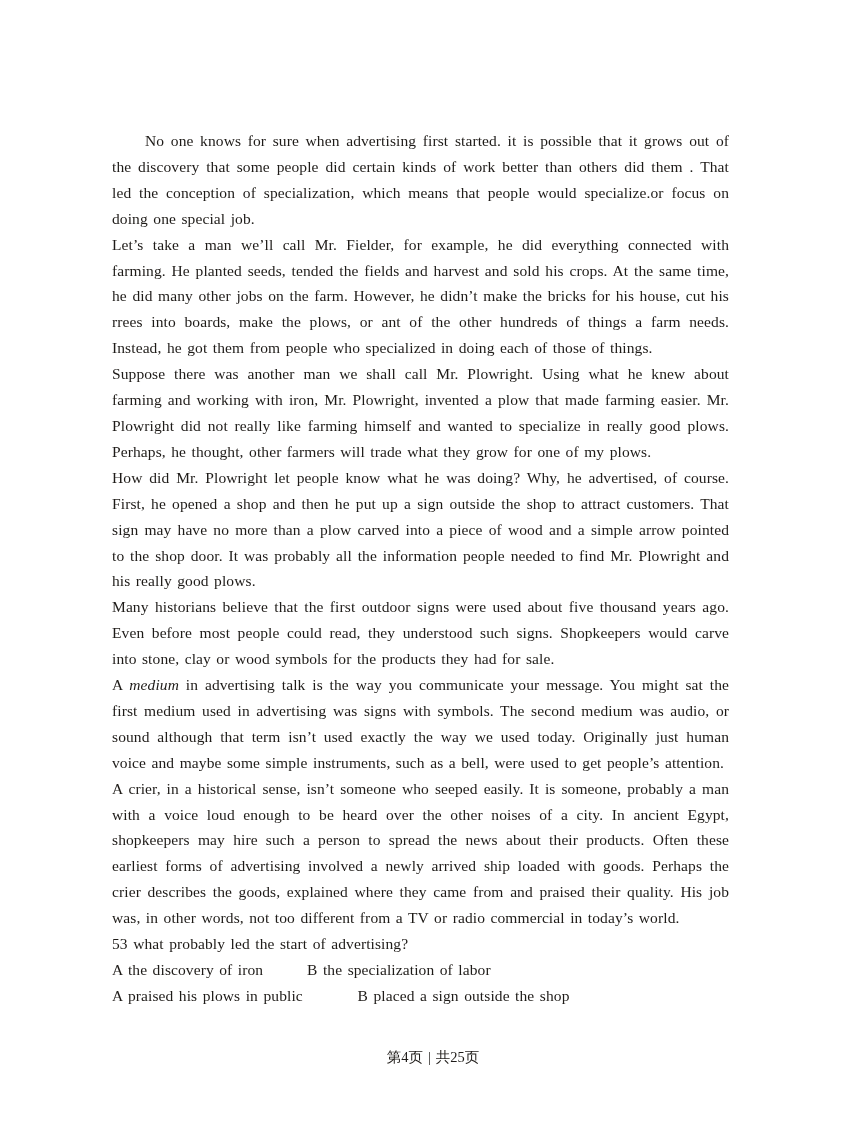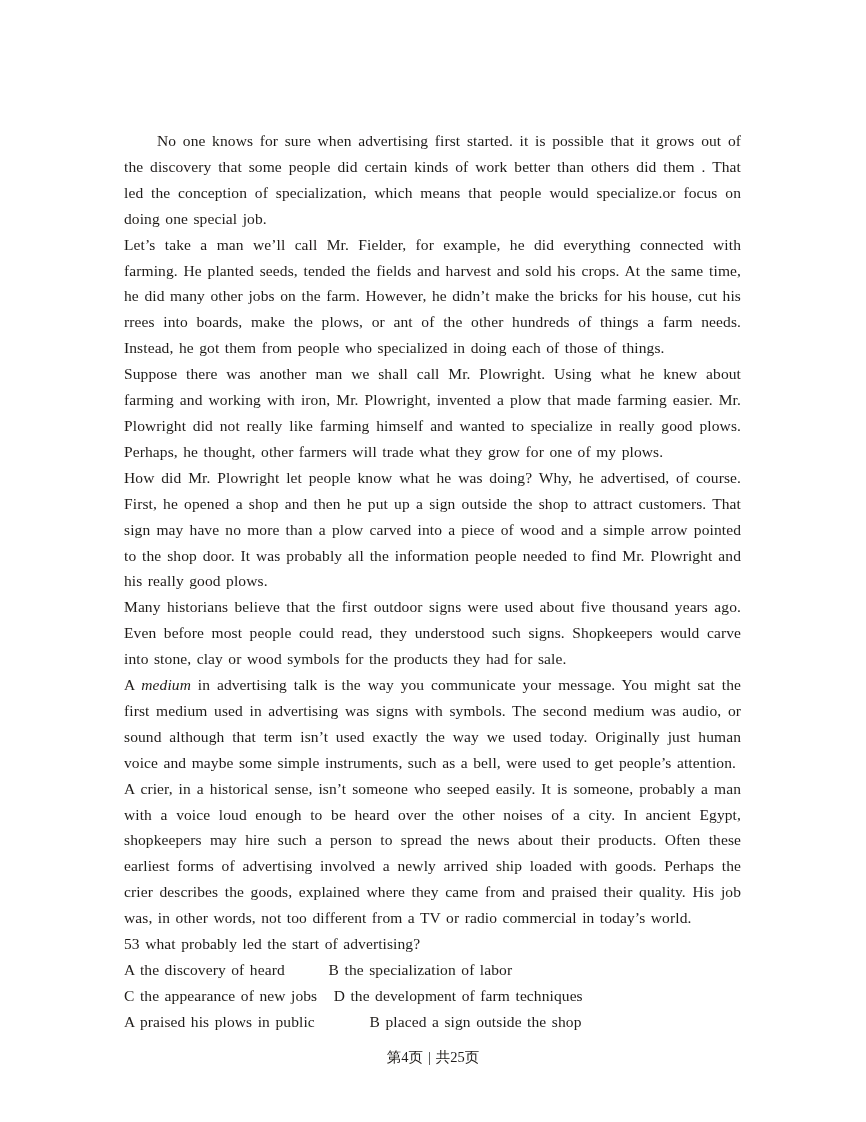--- a/index.html
+++ b/index.html
@@ -15,21 +15,21 @@
     color: #1e1b18;
     overflow: hidden;
   }
   .page {
     position: absolute;
     inset: 0;
     background: #ffffff;
   }
   .content {
     position: absolute;
-    left: 124px;
+    left: 112px;
     top: 128px;
     width: 617px;
   }
   .para {
     margin: 0;
     font-size: 15.5px;
     line-height: 25.9px;
     text-align: justify;
     text-justify: inter-word;
     word-spacing: 1.5px;
@@ -67,21 +67,20 @@
         <p class="para indent"><span>No one knows for sure when advertising first started. it is possible that it grows out of the discovery that some people  did certain kinds of work better than others did them . That led the conception of specialization, which means that people would specialize.or focus on doing one special job.</span></p>
         <p class="para"><span>Let’s take a man we’ll call Mr. Fielder, for example, he did everything connected with farming. He planted seeds, tended the fields and harvest and sold his crops. At the same time, he did many other jobs on the farm. However, he didn’t make the bricks for his house, cut his rrees into boards, make the plows, or ant of the other hundreds of things a farm needs. Instead, he got them from people who specialized in doing each of those of things.</span></p>
         <p class="para"><span>Suppose there was another man we shall call Mr. Plowright. Using what he knew about farming and working with iron, Mr. Plowright, invented a plow that made farming easier. Mr. Plowright did not really like farming himself and wanted to specialize in really good plows. Perhaps, he thought, other farmers will trade what they grow for one of my plows.</span></p>
         <p class="para"><span>How did Mr. Plowright let people know what he was doing? Why, he advertised, of course.  First, he opened a shop and then he put up a sign outside the shop to attract customers. That sign may have no more than a plow carved into a piece of wood and a simple arrow pointed to the shop door. It was probably all the information people needed to find Mr. Plowright and his really good plows.</span></p>
         <p class="para"><span>Many historians believe that the first outdoor signs were used about five thousand years ago. Even before most people could read, they understood such signs. Shopkeepers would carve into stone, clay or wood symbols for the products they had for sale.</span></p>
         <p class="para"><span>A </span><i>medium</i><span> in advertising talk is the way you communicate your message. You might sat the first medium used in advertising was signs with symbols. The second medium was audio, or sound although that term isn’t used exactly the way we used today. Originally just human voice and maybe some simple instruments, such as a bell, were used to get people’s attention.</span></p>
         <p class="para"><span>A crier, in a historical sense, isn’t someone who seeped easily. It is someone, probably a man with a voice loud enough to be heard over the other noises of a city. In ancient Egypt, shopkeepers may hire such a person to spread the news about their products. Often these earliest forms of advertising involved a newly arrived ship loaded with goods. Perhaps the crier describes the goods, explained where they came from and praised their quality. His job was, in other words, not too different from a TV or radio commercial in today’s world.</span></p>
       </div>
     <div>
         <p class="para qline">53 what probably led the start of advertising?</p>
-        <p class="para qline">A the discovery of heard        B the specialization of labor</p>
-        <p class="para qline">C the appearance of new jobs   D the development of farm techniques</p>
+        <p class="para qline">A the discovery of iron        B the specialization of labor</p>
         <p class="para qline">A praised his plows in public          B placed a sign outside the shop</p>
       </div>
   </div>
   <div class="footer">
     <span>第4页</span><span class="sep">|</span><span>共25页</span>
   </div>
 </div>
 
 </body></html>

